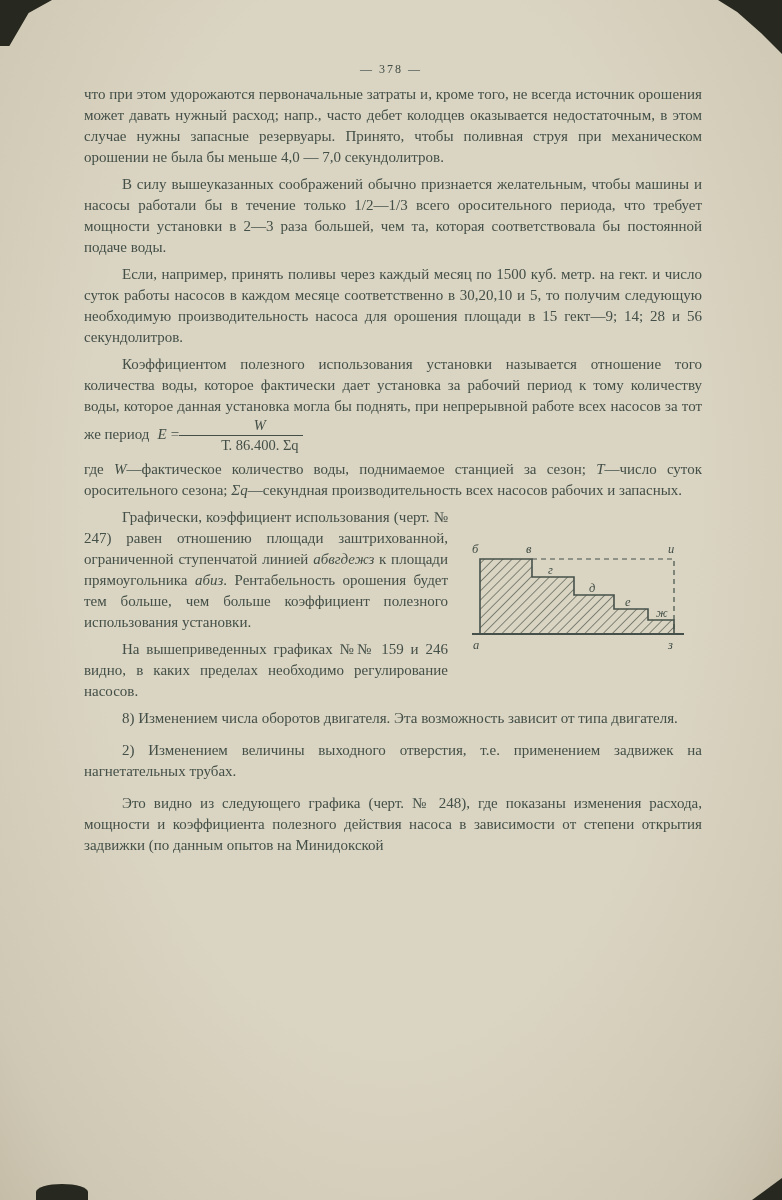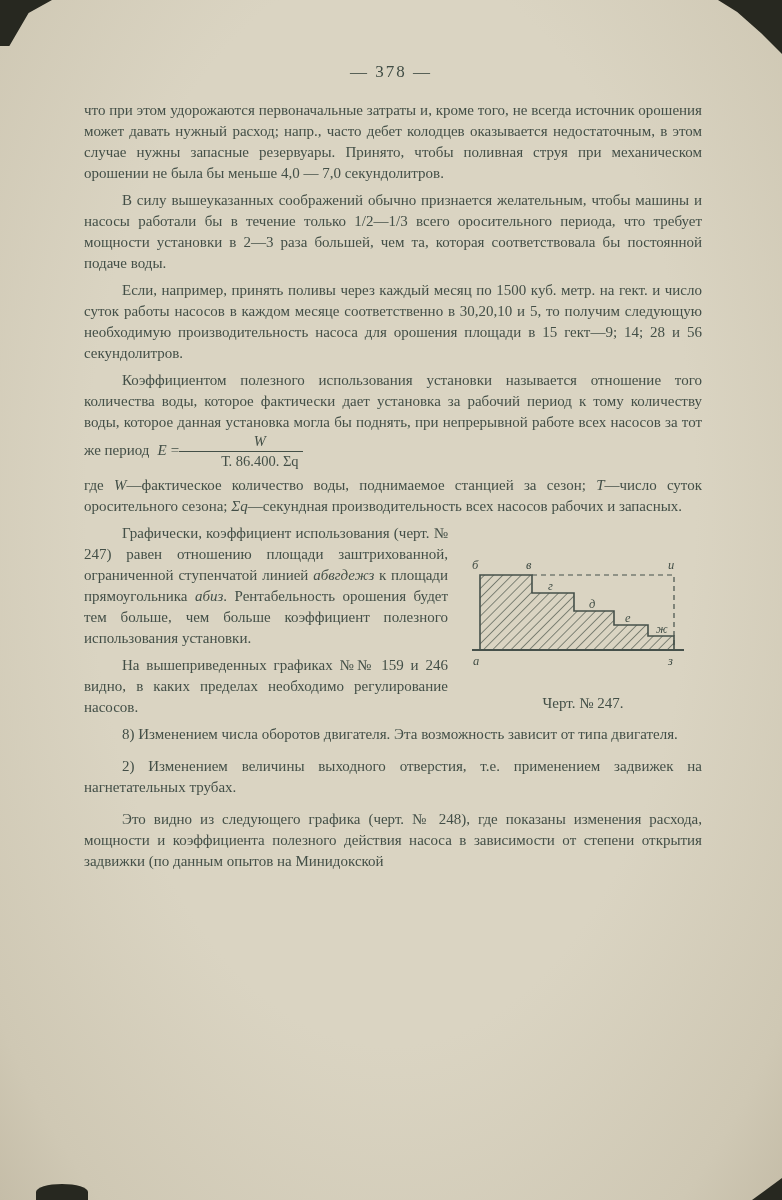--- a/index.html
+++ b/index.html
@@ -14,24 +14,24 @@
     color:#434f47;
   }
   
   .artifact{position:absolute;background:#272820;}
   .artifact.tl{left:0;top:0;width:52px;height:46px;clip-path:polygon(0 0,100% 0,55% 28%,18% 100%,0 100%);}
   .artifact.tr{right:0;top:0;width:64px;height:54px;clip-path:polygon(0 0,100% 0,100% 100%,68% 62%,30% 22%);}
   .artifact.bl{left:36px;bottom:0;width:52px;height:16px;border-radius:60% 60% 0 0;}
   .artifact.br{right:0;bottom:0;width:30px;height:22px;clip-path:polygon(100% 0,100% 100%,0 100%);}
   .page-number{
     position:absolute;top:62px;left:0;width:100%;
-    text-align:center;font-size:17px;letter-spacing:2px;color:#414d45;
+    text-align:center;font-size:12px;letter-spacing:2px;color:#414d45;
   }
   .content{
-    position:absolute;left:84px;top:100px;width:618px;
+    position:absolute;left:84px;top:84px;width:618px;
     font-size:15px;line-height:21px;text-align:justify;
     color:#434f47;
   }
   .content p{margin:0 0 6px 0;text-indent:38px;}
   .content p.no-indent{text-indent:0;}
   .content p.sp{margin-bottom:11px;}
   .em{font-style:italic;}
   
   .formula{white-space:nowrap;}
   .formula .lhs{font-style:italic;padding:0 4px 0 8px;}
@@ -91,21 +91,20 @@
           <text class="fig-label" x="4" y="24">б</text>
           <text class="fig-label" x="58" y="24">в</text>
           <text class="fig-label" x="200" y="24">и</text>
           <text class="fig-label" x="5" y="120">а</text>
           <text class="fig-label" x="200" y="120">з</text>
           <text class="fig-label" x="80" y="45">г</text>
           <text class="fig-label" x="121" y="63">д</text>
           <text class="fig-label" x="157" y="77">е</text>
           <text class="fig-label" x="188" y="88">ж</text>
         </svg>
-        <div class="fig-caption">Черт. № 247.</div>
       </div>
 
       <p><span>Графически, коэффициент использования (черт. № 247) равен отношению площади заштрихованной, ограниченной ступенчатой линией </span><span class="em">абвгдежз</span><span> к площади прямоугольника </span><span class="em">абиз</span><span>. Рентабельность орошения будет тем больше, чем больше коэффициент полезного использования установки.</span></p>
 
       <p>На вышеприведенных графиках №№ 159 и 246 видно, в каких пределах необходимо регулирование насосов.</p>
 
       <div class="clear"></div>
     </div>
 
 

